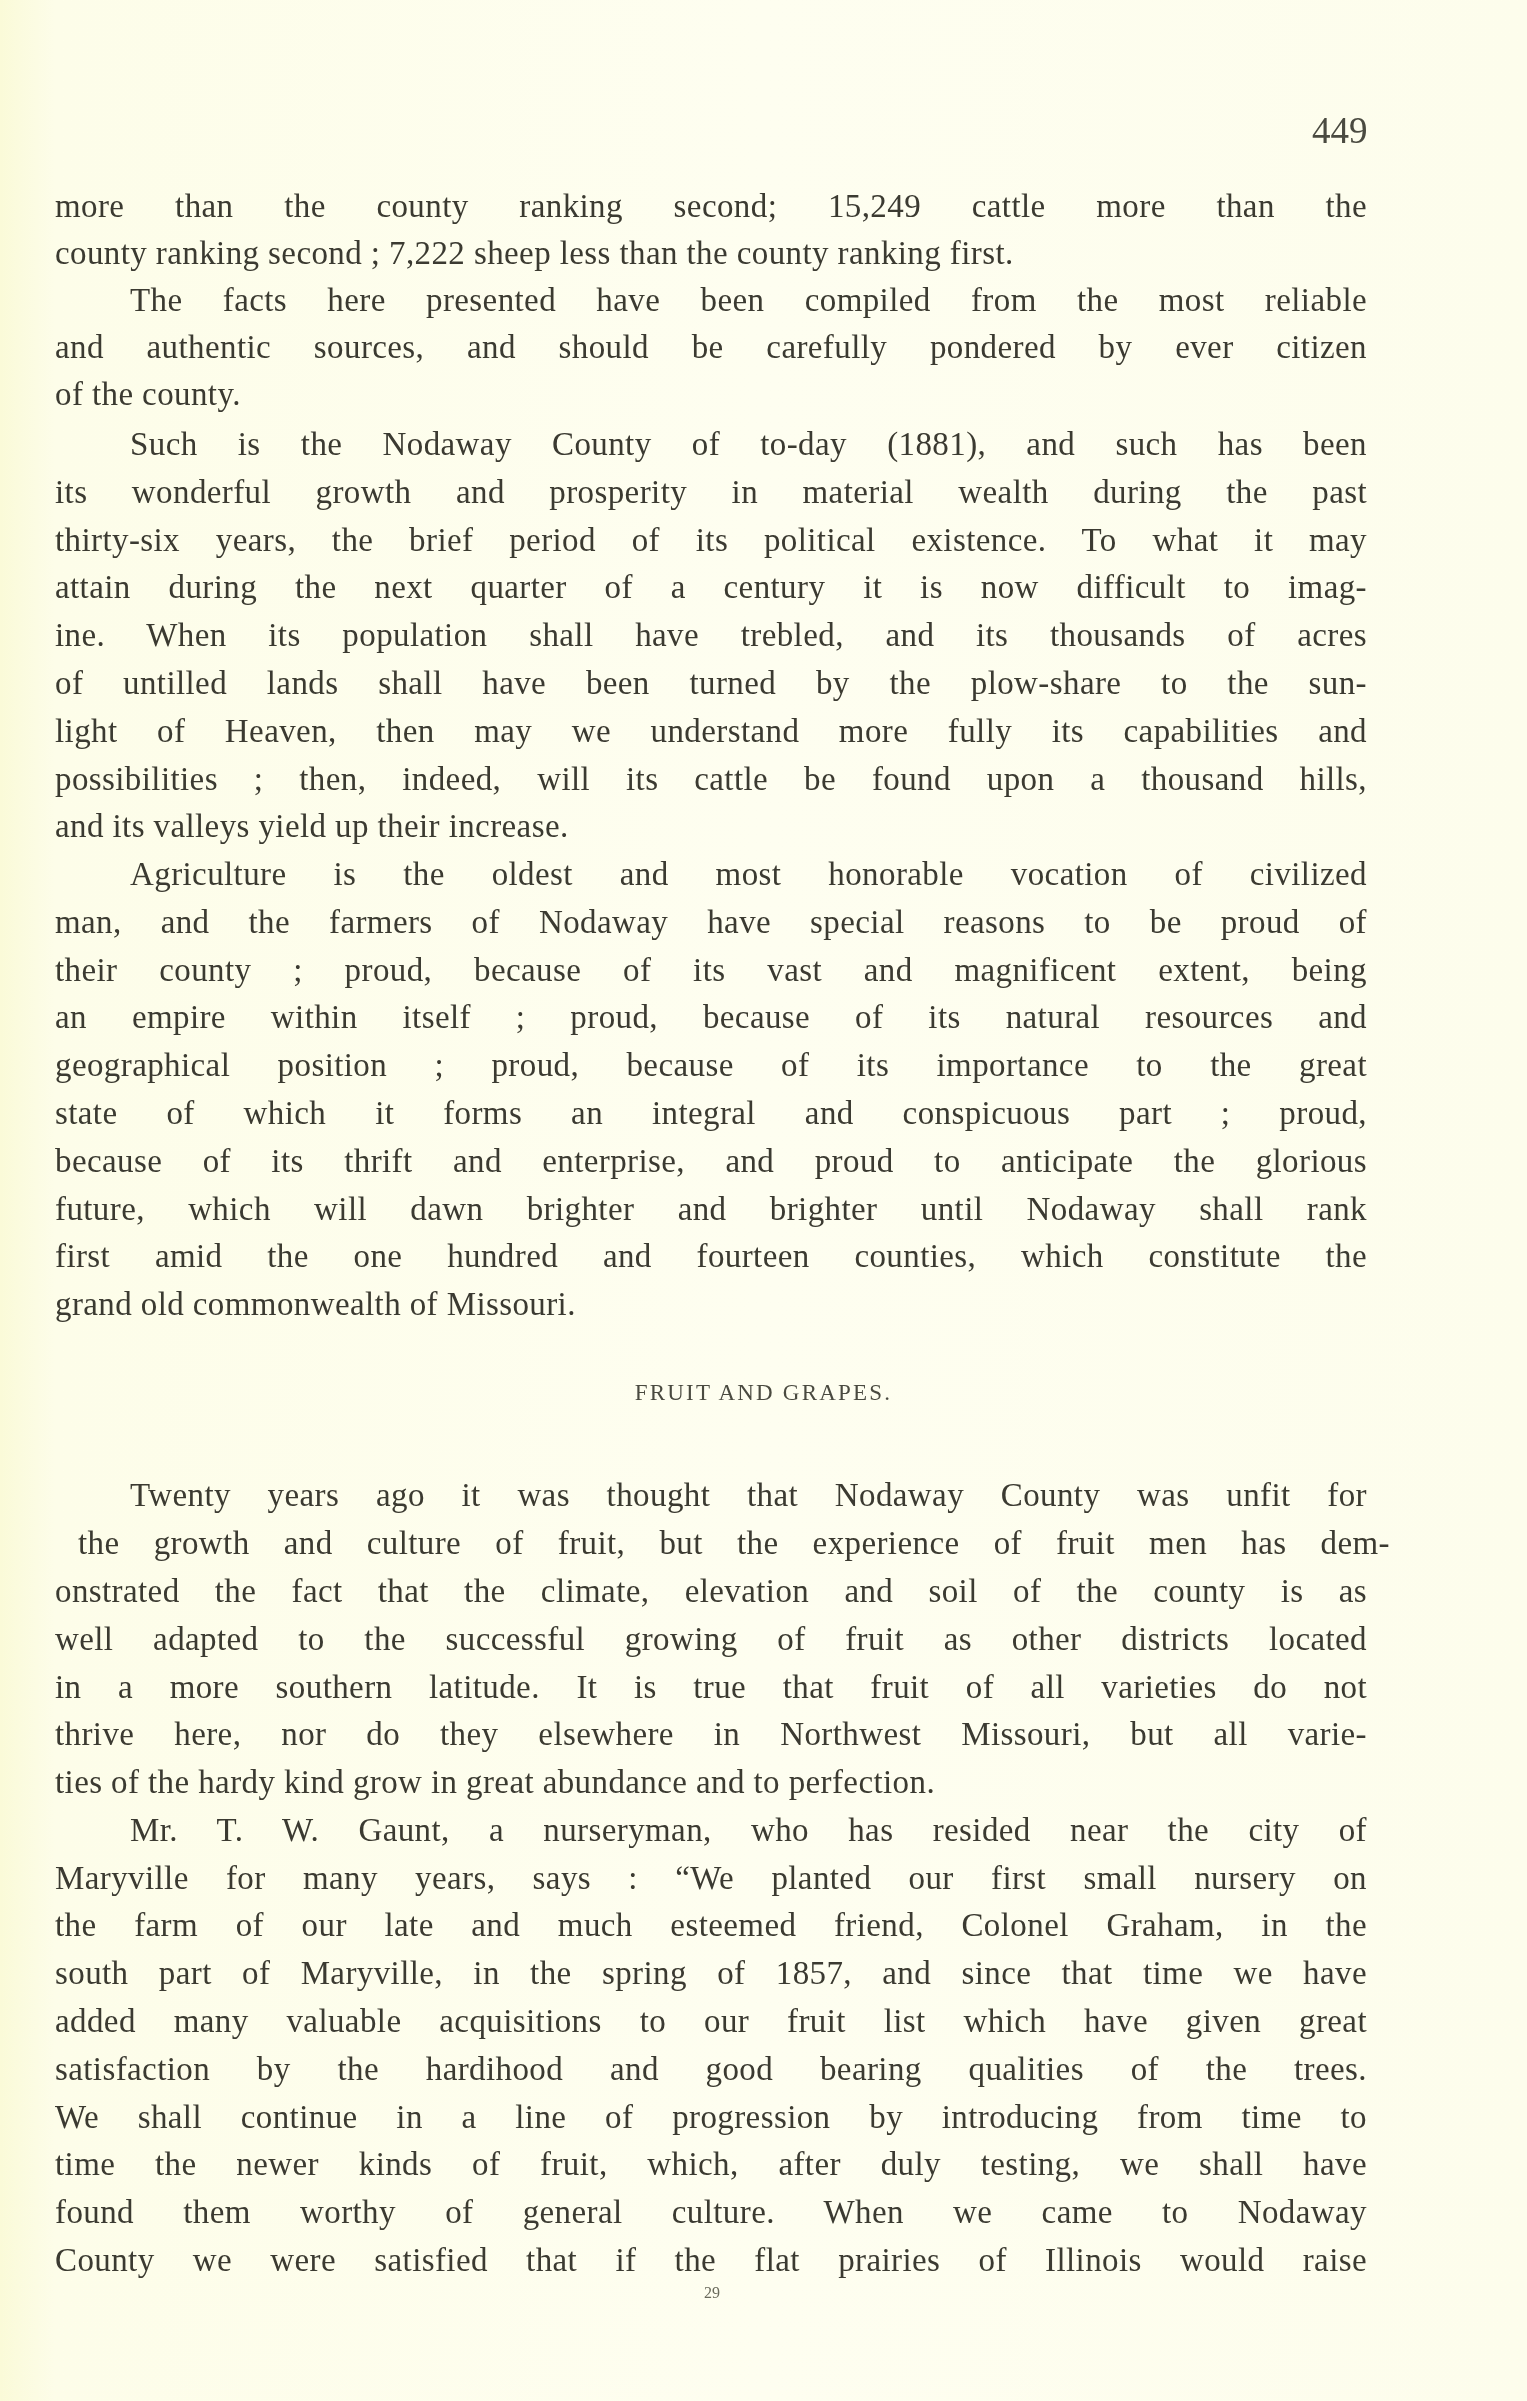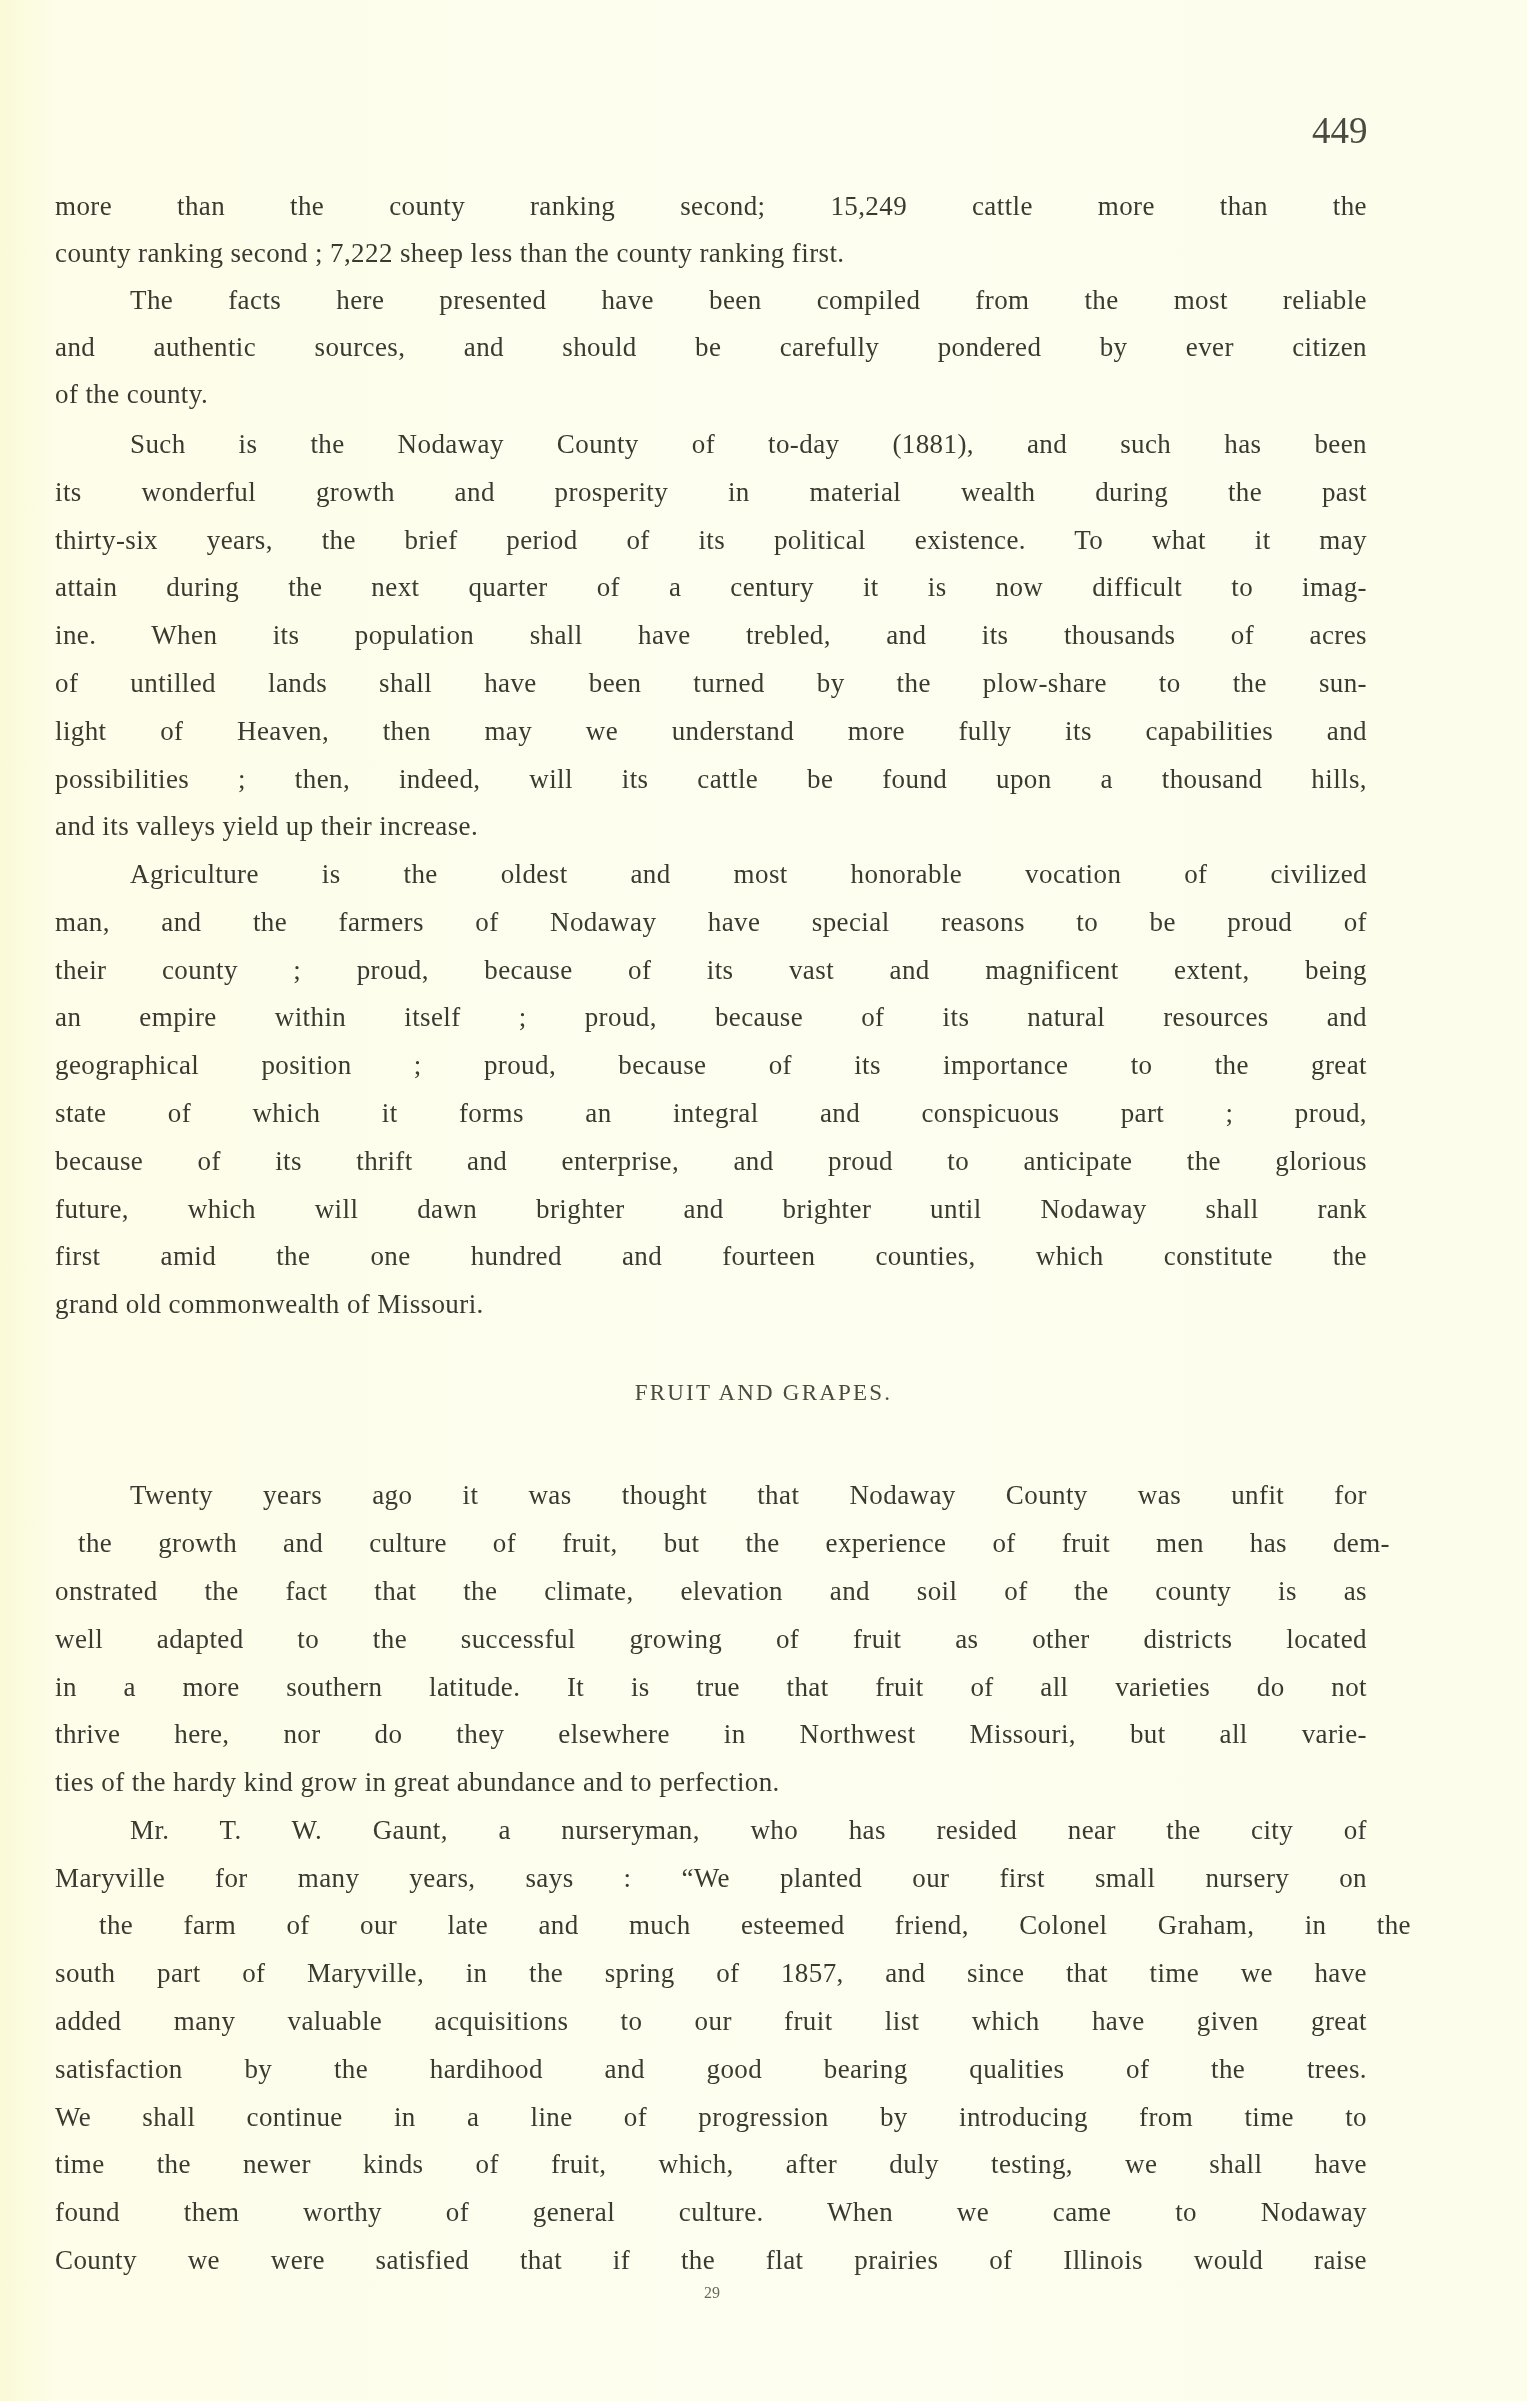--- a/index.html
+++ b/index.html
@@ -47,21 +47,21 @@
       position: absolute;
       left: 55px;
       width: 1312px;
     }
     .line {
       position: absolute;
       left: 0;
       width: 1312px;
       height: 48px;
       font-family: "Liberation Serif", serif;
-      font-size: 27px;
+      font-size: 33px;
       line-height: 48px;
       white-space: nowrap;
       text-align: justify;
       text-align-last: justify;
       letter-spacing: 0.4px;
     }
     .line.last {
       text-align-last: left;
     }
     .line.indent {
@@ -133,21 +133,21 @@
   <div class="line indent" style="top:1471px;">Twenty years ago it was thought that Nodaway County was unfit for</div>
   <div class="line" style="top:1519px;margin-left:23px;">the growth and culture of fruit, but the experience of fruit men has dem-</div>
   <div class="line" style="top:1567px;">onstrated the fact that the climate, elevation and soil of the county is as</div>
   <div class="line" style="top:1615px;">well adapted to the successful growing of fruit as other districts located</div>
   <div class="line" style="top:1663px;">in a more southern latitude. It is true that fruit of all varieties do not</div>
   <div class="line" style="top:1710px;">thrive here, nor do they elsewhere in Northwest Missouri, but all varie-</div>
   <div class="line last" style="top:1758px;">ties of the hardy kind grow in great abundance and to perfection.</div>
 
   <div class="line indent" style="top:1806px;">Mr. T. W. Gaunt, a nurseryman, who has resided near the city of</div>
   <div class="line" style="top:1854px;">Maryville for many years, says : “We planted our first small nursery on</div>
-  <div class="line" style="top:1901px;margin-left:44px;">the farm of our late and much esteemed friend, Colonel Graham, in the</div>
+  <div class="line" style="top:1901px;">the farm of our late and much esteemed friend, Colonel Graham, in the</div>
   <div class="line" style="top:1949px;">south part of Maryville, in the spring of 1857, and since that time we have</div>
   <div class="line" style="top:1997px;">added many valuable acquisitions to our fruit list which have given great</div>
   <div class="line" style="top:2045px;">satisfaction by the hardihood and good bearing qualities of the trees.</div>
   <div class="line" style="top:2093px;">We shall continue in a line of progression by introducing from time to</div>
   <div class="line" style="top:2140px;">time the newer kinds of fruit, which, after duly testing, we shall have</div>
   <div class="line" style="top:2188px;">found them worthy of general culture. When we came to Nodaway</div>
   <div class="line" style="top:2236px;">County we were satisfied that if the flat prairies of Illinois would raise</div>
 </div>
 
 <div class="signature-mark">29</div>

